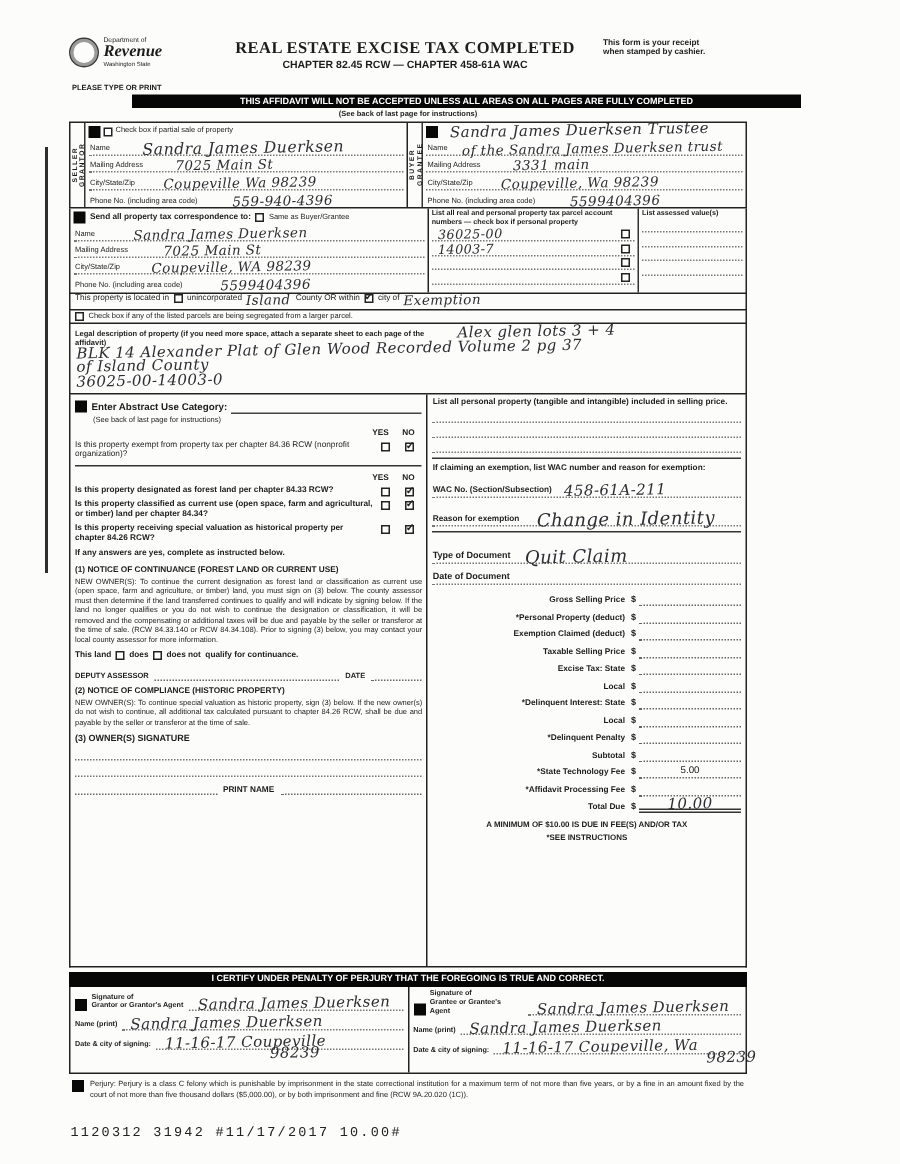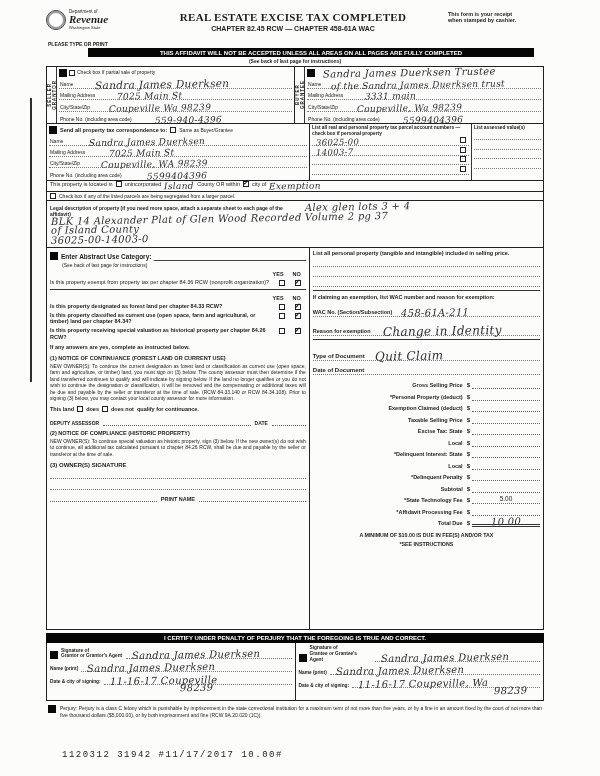--- a/index.html
+++ b/index.html
@@ -1,19 +1,19 @@
 <!DOCTYPE html>
 <html><head>
 <meta charset="utf-8">
 <style>
 *{margin:0;padding:0;box-sizing:border-box}
 body{background:#ffffff;font-family:"Liberation Sans",sans-serif;color:#1c1c1c}
 .page{position:relative;width:600px;height:776px;background:#fcfcfa;overflow:hidden}
 .scan-edge{position:absolute;left:30px;top:98px;width:2px;height:284px;background:#2e2e2e}
-.form{position:absolute;left:46px;top:5px;width:498px}
+.form{position:absolute;left:46px;top:20px;width:452px}
 .pre{white-space:pre-line}
 .b{font-weight:bold}
 .tiny{font-size:5.5px;line-height:1.25}
 .t5{font-size:5px;line-height:1.3}
 .hw{font-family:"DejaVu Serif",serif;font-style:italic;color:#2d2d33;white-space:nowrap;letter-spacing:.3px;display:inline-block;transform:rotate(-1deg)}
 .blk{display:inline-block;width:8px;height:8px;background:#090909;flex:none}
 .cb{display:inline-block;width:6px;height:6px;border:1px solid #222;background:#fff;flex:none;position:relative}
 .cb.checked::after{content:"✓";position:absolute;left:-1px;top:-3px;font-size:7px;font-weight:bold;color:#222}
 .dot{border-bottom:1px dotted #666}
 
@@ -45,21 +45,21 @@
 .fv.big{font-size:10.5px}
 
 .midtop{display:flex;border:1px solid #222;border-top:none}
 .corr{width:284px;border-right:1px solid #222;padding:1px 2px}
 .corrhead{display:flex;align-items:center;gap:3px;height:10px}
 .crow{position:relative;height:11px;border-bottom:1px dotted #777}
 .crow:last-child{border-bottom:none}
 .parcels{width:252px;display:flex}
 .pleft{flex:1;padding:1px 2px}
 .phd{font-size:4.8px;line-height:1.2}
-.prow{position:relative;height:9.5px;border-bottom:1px dotted #777;display:flex;align-items:center;justify-content:flex-end;padding:0 3px 1px}
+.prow{position:relative;height:9.5px;border-bottom:1px dotted #777;display:flex;align-items:flex-end;justify-content:flex-end;padding:0 3px 1px}
 .pnum{position:absolute;left:4px;bottom:-2px;font-size:8.5px}
 .pright{width:72px;border-left:1px solid #333;padding:1px 2px}
 .arow{height:9.5px;border-bottom:1px dotted #777}
 
 .srow1{border:1px solid #222;border-top:none;height:13px;display:flex;align-items:flex-end;gap:6px;padding:0 3px 1px;position:relative}
 .located{border:1px solid #222;border-top:none;height:11px;display:flex;align-items:flex-start;gap:3px;padding:0 3px 1px;font-size:5.5px}
 .segrow{border:1px solid #222;border-top:none;height:9px;display:flex;align-items:center;gap:3px;padding:0 3px}
 .legal{border:1px solid #222;border-top:none;height:47px;position:relative;padding:1px 3px}
 .legal .hwl{position:absolute;font-size:10px;line-height:1}
 
@@ -99,21 +99,21 @@
 .sigcol{flex:1;padding:2px 3px;border-right:1px solid #222}
 .sigcol:last-child{border-right:none}
 .srow{display:flex;align-items:flex-end;gap:3px;min-height:14px;position:relative}
 .slbl{font-size:4.8px;line-height:1.2;font-weight:bold}
 .sigline{flex:1;border-bottom:1px dotted #777;position:relative;height:13px}
 .sigline .hw{position:absolute;left:6px;bottom:-2px;font-size:10px;line-height:1}
 .zip{position:absolute;font-size:10px;line-height:1}
 
 .perjury{display:flex;gap:4px;margin-top:3px;padding:1px 2px}
 .perjury .t5{text-align:justify}
-.receipt{position:absolute;left:62px;top:750px;font-family:"Liberation Mono",monospace;font-size:9px;letter-spacing:1.5px;color:#222}
+.receipt{position:absolute;left:47px;top:750px;font-family:"Liberation Mono",monospace;font-size:9px;letter-spacing:1.5px;color:#222}
 </style>
 </head>
 <body>
 
 <div class="page">
   <div class="scan-edge"></div>
 
   <div class="form">
 
     <div class="header">

